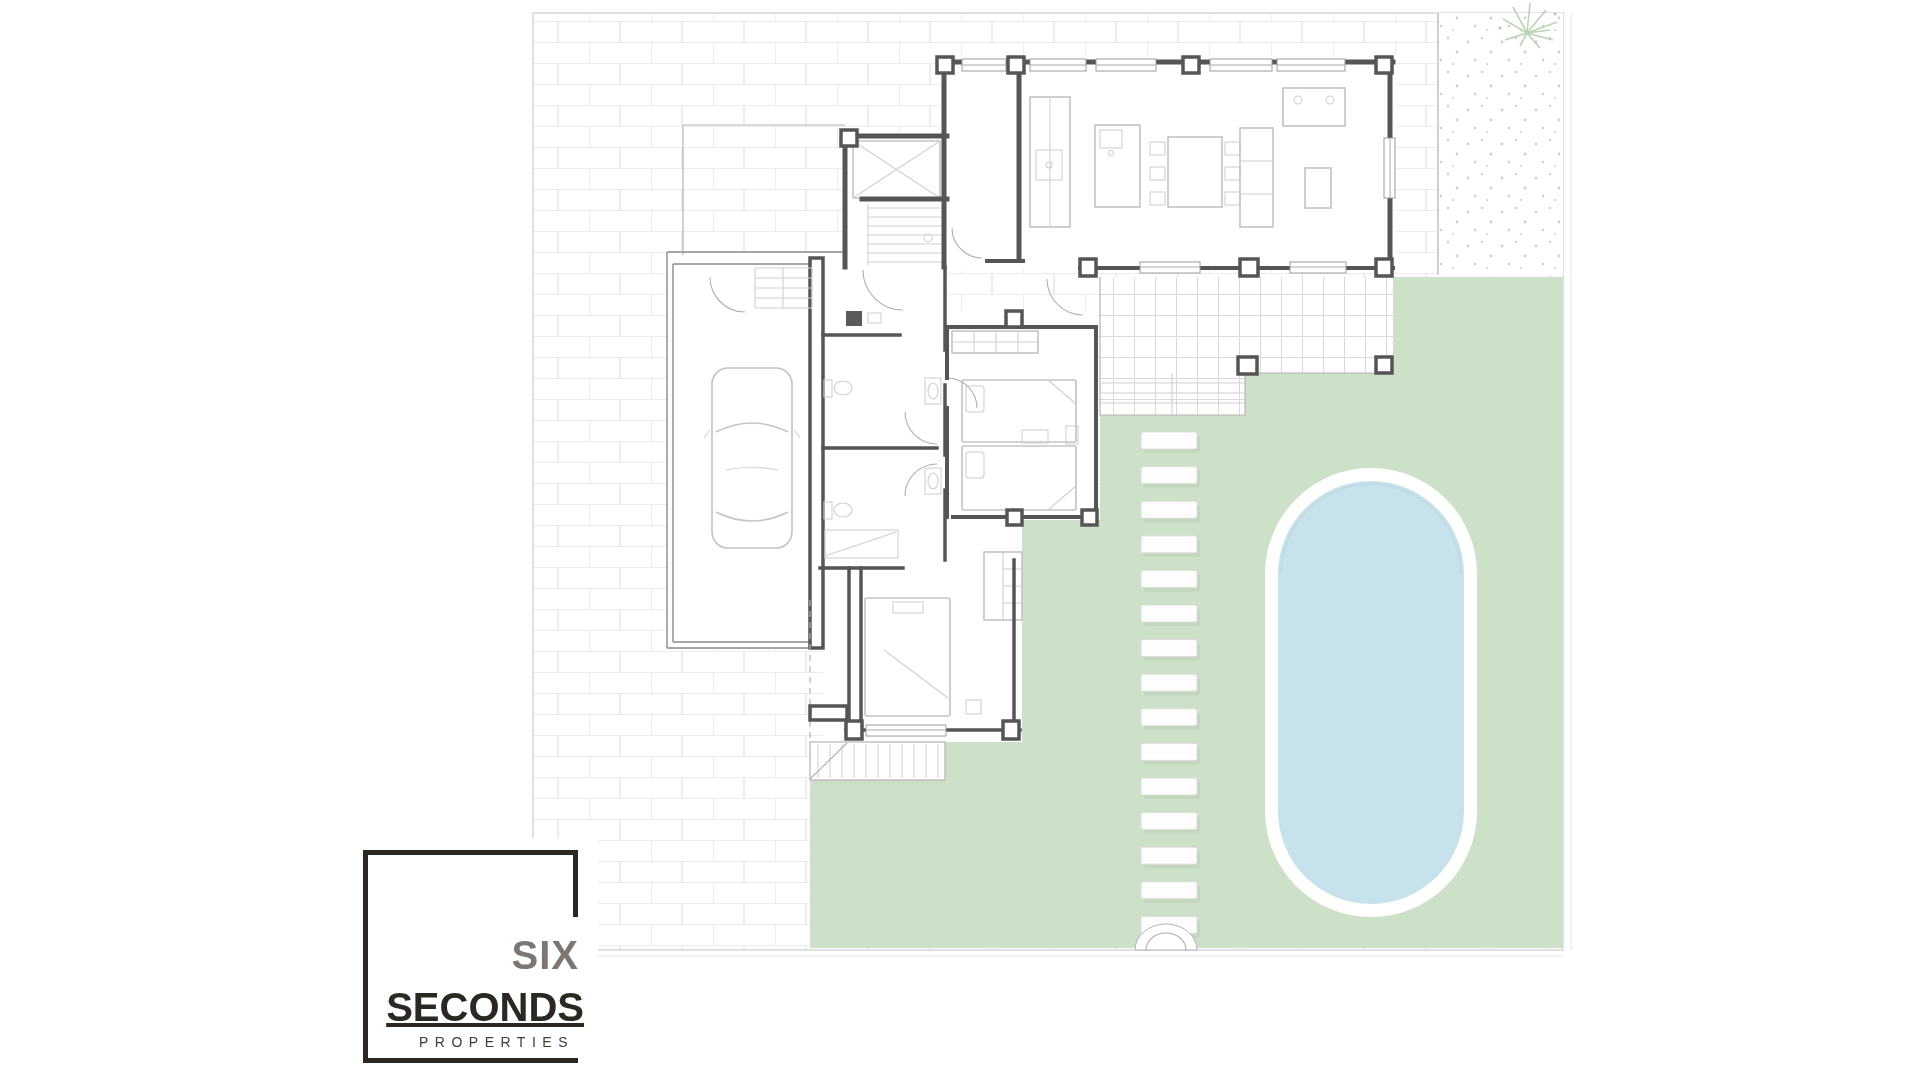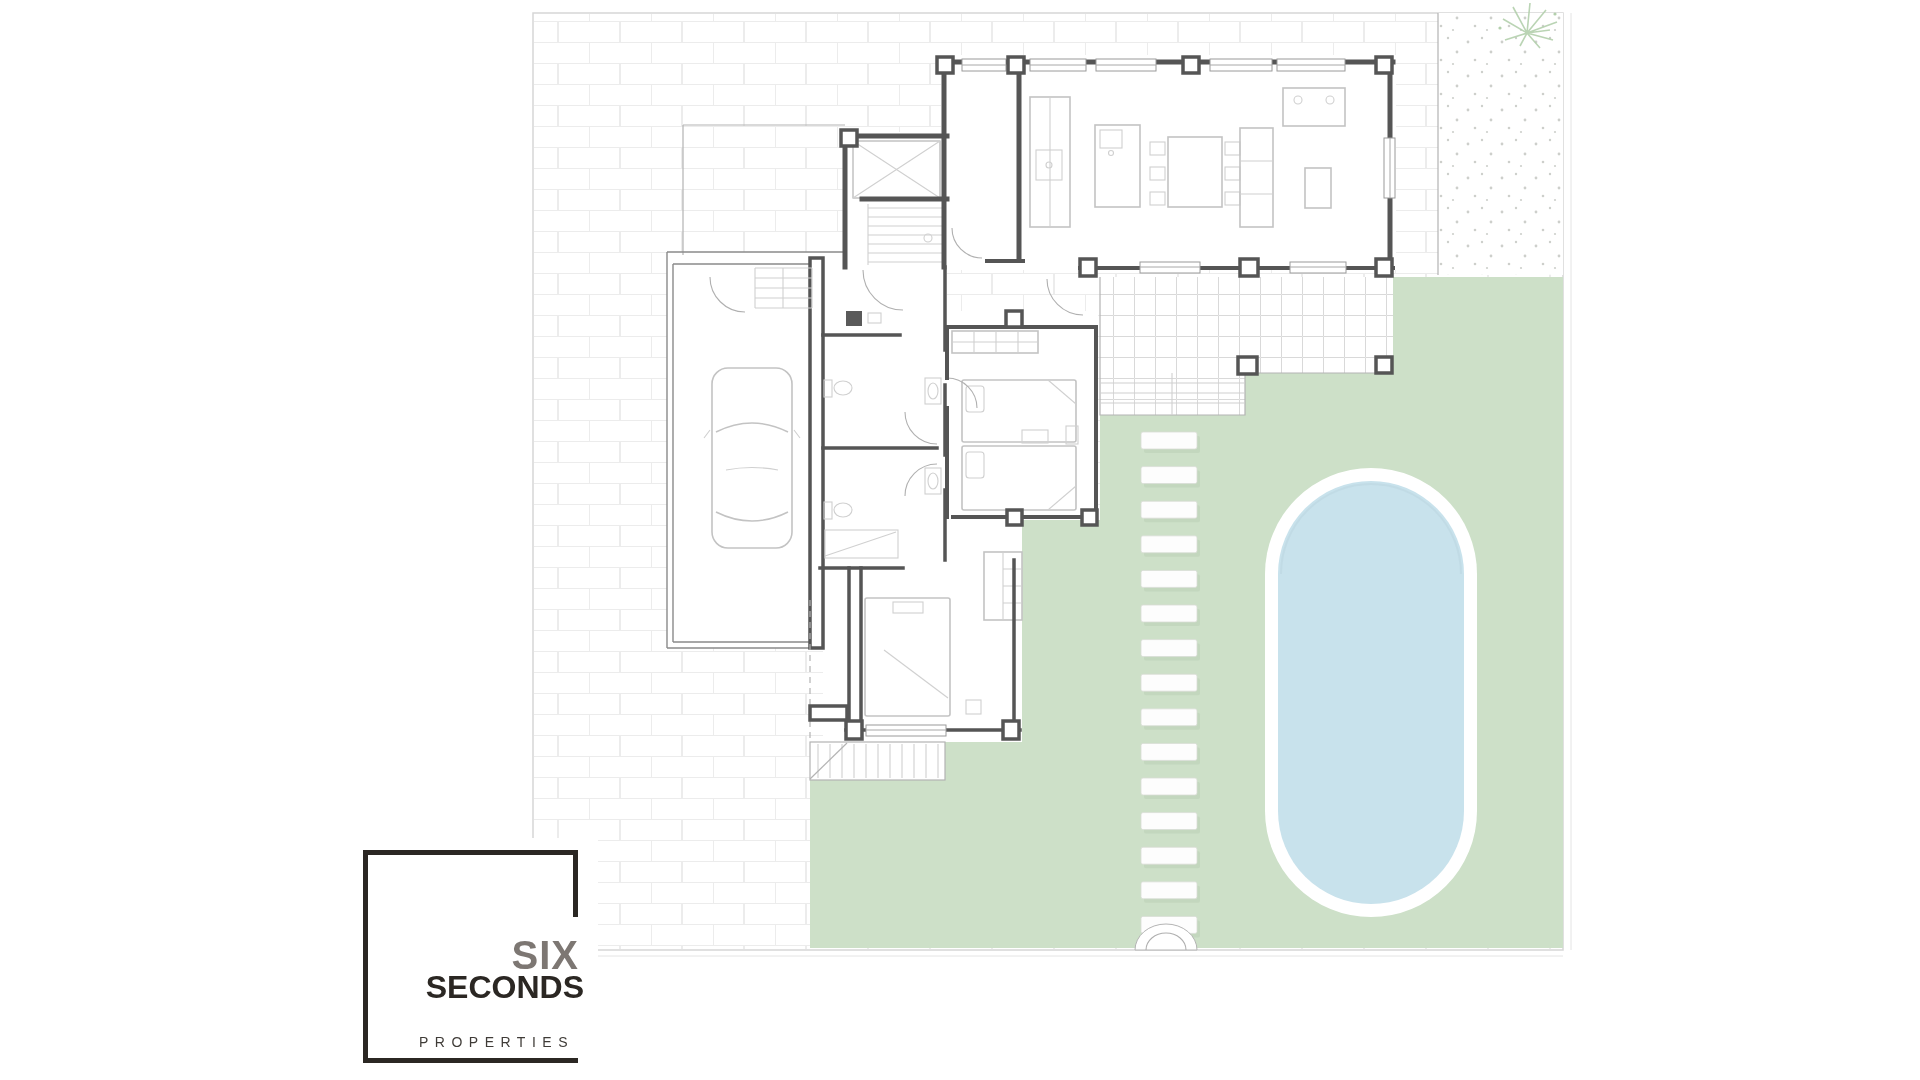--- a/index.html
+++ b/index.html
@@ -36,22 +36,22 @@
   .plantdot{fill:var(--plant,#b3cfac);}
   .faint{stroke:#e4e4e4;stroke-width:1;fill:none;}
 
   
   .logo-underlay{position:absolute;left:348px;top:838px;width:250px;height:235px;background:#ffffff;}
   .logo-box{position:absolute;left:363px;top:850px;width:215px;height:213px;box-sizing:border-box;
             border:5px solid var(--logo-dark,#2b2723);border-right:none;background:transparent;}
   .logo-stub{position:absolute;right:0;top:0;width:5px;height:62px;background:var(--logo-dark,#2b2723);}
   .logo-six{position:absolute;right:-1px;top:80px;font-size:40px;font-weight:bold;line-height:1;
             letter-spacing:1px;color:var(--logo-gray,#7d7773);}
-  .logo-seconds{position:absolute;right:-6px;top:116px;font-size:32px;font-weight:bold;line-height:1;
-            color:var(--logo-dark,#2b2723);white-space:nowrap;}
+  .logo-seconds{position:absolute;right:-6px;top:132px;font-size:40px;font-weight:bold;line-height:1;
+            color:var(--logo-dark,#2b2723);white-space:nowrap;text-decoration:underline;}
   .logo-properties{position:absolute;right:4px;top:180px;font-size:14px;line-height:1;
             letter-spacing:6.5px;color:var(--logo-sub,#3f3b37);white-space:nowrap;}
 </style>
 </head>
 <body>
 
 <div class="canvas">
 
 <svg class="plan-svg" width="1920" height="1080" viewBox="0 0 1920 1080">
   <defs>

